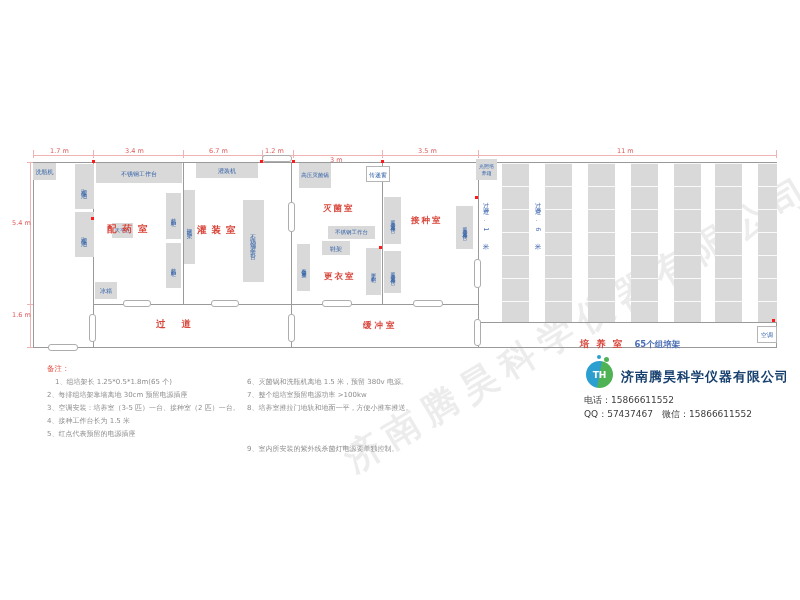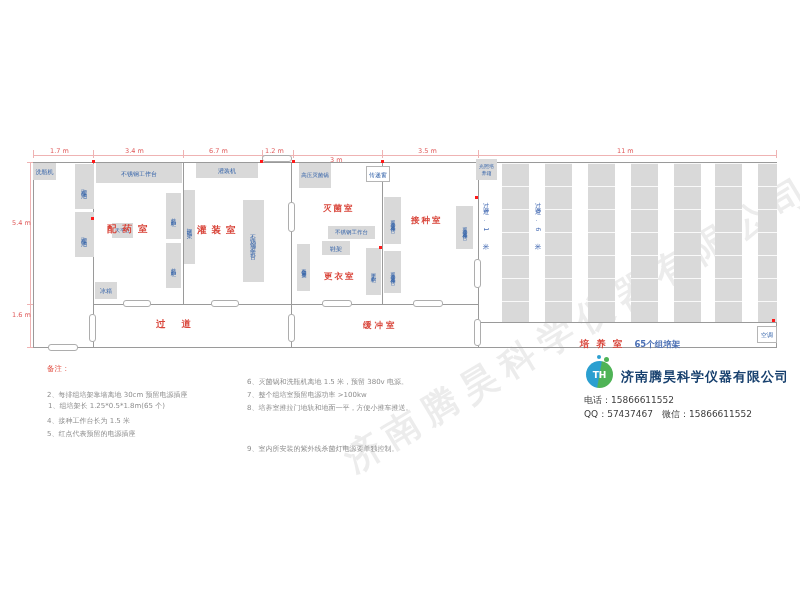--- a/index.html
+++ b/index.html
@@ -139,22 +139,23 @@
   <div class="red-dot" style="left:91px;top:217px;"></div>
   <div class="red-dot" style="left:379px;top:246px;"></div>
   <div class="red-dot" style="left:475px;top:196px;"></div>
   <div class="red-dot" style="left:772px;top:319px;"></div>
   <div class="red-dot" style="left:92px;top:160px;"></div>
   <div class="red-dot" style="left:260px;top:160px;"></div>
   <div class="red-dot" style="left:292px;top:160px;"></div>
   <div class="red-dot" style="left:381px;top:160px;"></div>
 
   <div class="notes-title">备注：</div>
-  <div class="note-line" style="left:48px;top:377px;margin-top:24px;">1、组培架长 1.25*0.5*1.8m(65 个)</div>
+  <div class="note-line" style="left:55px;top:377px;">1、组培架长 1.25*0.5*1.8m(65 个)</div>
   <div class="note-line" style="left:47px;top:390px;">2、每排组培架靠墙离地 30cm 预留电源插座</div>
+  <div class="note-line" style="left:47px;top:403px;">3、空调安装：培养室（3-5 匹）一台、接种室（2 匹）一台。</div>
   <div class="note-line" style="left:47px;top:416px;">4、接种工作台长为 1.5 米</div>
   <div class="note-line" style="left:47px;top:429px;">5、红点代表预留的电源插座</div>
   <div class="note-line" style="left:247px;top:377px;">6、灭菌锅和洗瓶机离地 1.5 米，预留 380v 电源。</div>
   <div class="note-line" style="left:247px;top:390px;">7、整个组培室预留电源功率 &gt;100kw</div>
   <div class="note-line" style="left:247px;top:403px;">8、培养室推拉门地轨和地面一平，方便小推车推送。</div>
   <div class="note-line" style="left:247px;top:416px;margin-top:28px;">9、室内所安装的紫外线杀菌灯电源要单独控制。</div>
 
   <div class="logo">
     <span>TH</span>
   </div>

